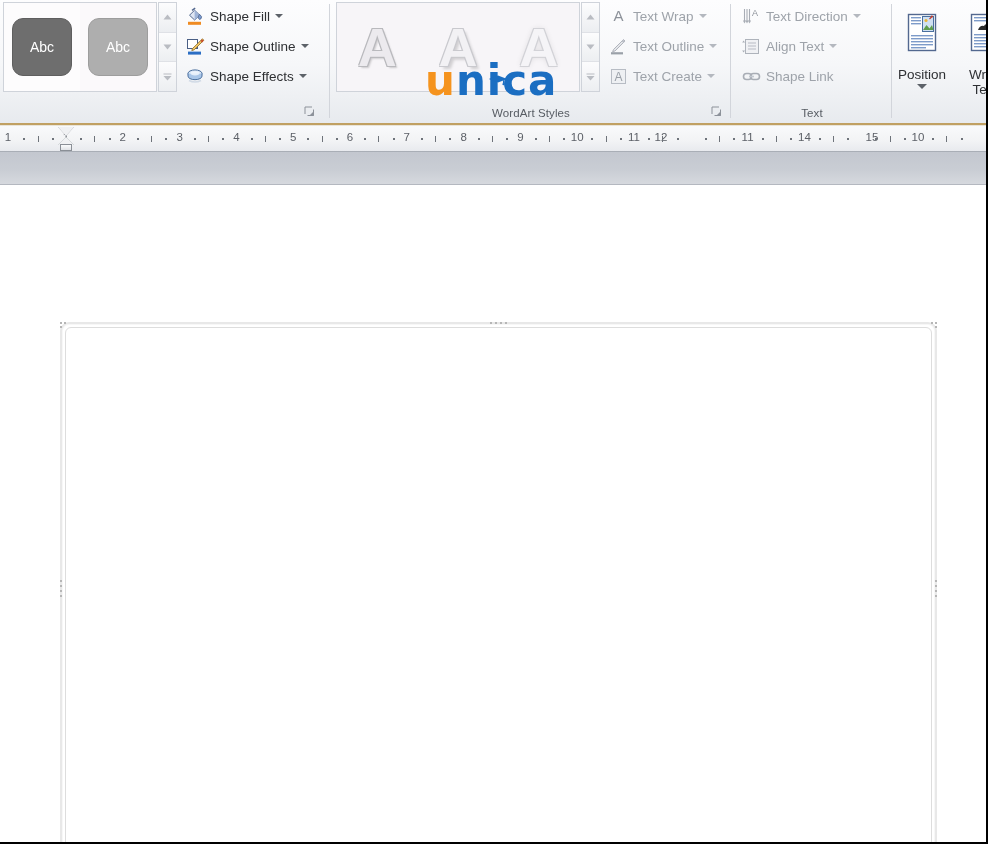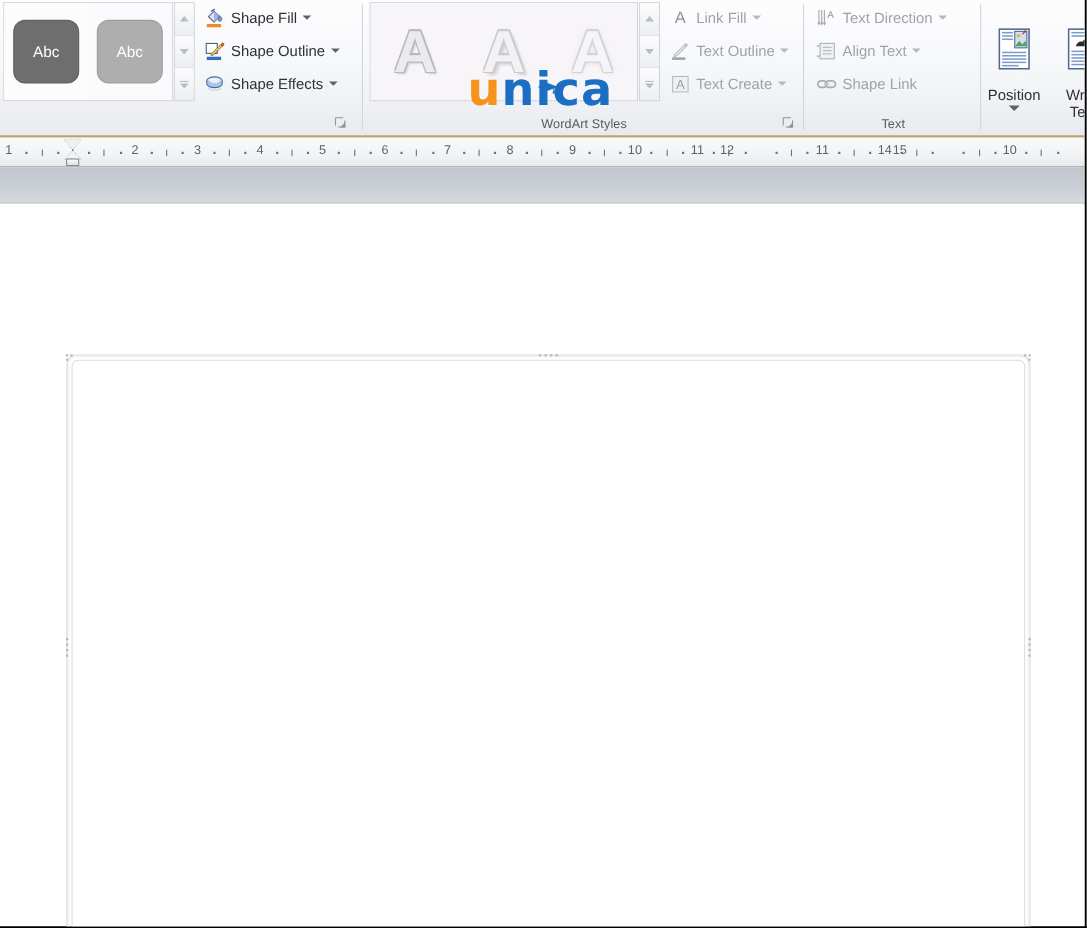--- a/index.html
+++ b/index.html
@@ -203,21 +203,21 @@
   .logo .b { color: #1B6EC2; }
   .logo .cap {
     position: absolute;
     left: 63px; top: -9px;
     width: 20px; height: 11px;
   }
 
   
   .bigbtn {
     position: absolute;
-    top: 20px;
+    top: 8px;
     width: 62px;
     height: 108px;
     text-align: center;
     cursor: pointer;
   }
   .bigbtn .bigic {
     margin: 4px auto 0;
     width: 42px; height: 52px;
   }
   .bigbtn .biglbl {
@@ -476,21 +476,21 @@
           </svg>
         </div>
       </div>
 
       <div class="cmd disabled" style="left:276px; top:4px;">
         <span class="ic">
           <svg width="19" height="19" viewBox="0 0 19 19">
             <text x="9.5" y="14" font-family="Liberation Sans, sans-serif" font-size="15" fill="#8d929a" text-anchor="middle">A</text>
           </svg>
         </span>
-        <span class="lbl">Link Fill</span>
+        <span class="lbl">Text Wrap</span>
         <span class="caret"></span>
       </div>
 
       <div class="cmd disabled" style="left:276px; top:34px;">
         <span class="ic">
           <svg width="19" height="19" viewBox="0 0 19 19">
             <path d="M4.5 12.5 L14.5 2.5 L16 4 L6 14 L3.6 14.6 Z" fill="#e3e5e9" stroke="#a8adb5" stroke-width="0.9"></path>
             <path d="M13.4 3.6 L15.2 5.2" stroke="#b9bec6" stroke-width="2"></path>
             <rect x="2" y="15.2" width="12" height="2.2" fill="#9aa0a8"></rect>
           </svg>
@@ -640,21 +640,21 @@
         <div class="rnum" style="left: 293.2px;">5</div>
         <div class="rnum" style="left: 350px;">6</div>
         <div class="rnum" style="left: 406.8px;">7</div>
         <div class="rnum" style="left: 463.6px;">8</div>
         <div class="rnum" style="left: 520.4px;">9</div>
         <div class="rnum" style="left: 577.2px;">10</div>
         <div class="rnum" style="left: 634px;">11</div>
         <div class="rnum" style="left: 661px;">12</div>
         <div class="rnum" style="left: 747.6px;">11</div>
         <div class="rnum" style="left: 804.4px;">14</div>
-        <div class="rnum" style="left: 818px;">15</div>
+        <div class="rnum" style="left: 872px;">15</div>
         <div class="rnum" style="left: 918px;">10</div>
         <div class="rnum" style="left: 8px;">1</div>
         <div class="rdot" style="left: 23px;"></div>
         <div class="rtick" style="left: 38px;"></div>
         <div class="rdot" style="left: 52px;"></div>
         <div class="rdot" style="left: 80px;"></div>
         <div class="rtick" style="left: 94px;"></div>
         <div class="rdot" style="left: 109px;"></div>
         <div class="rdot" style="left: 137px;"></div>
         <div class="rtick" style="left: 151px;"></div>

